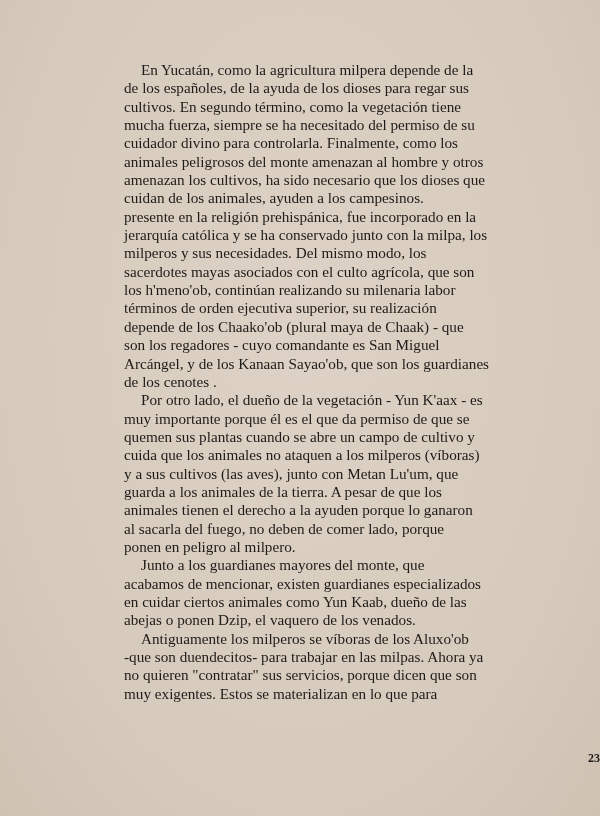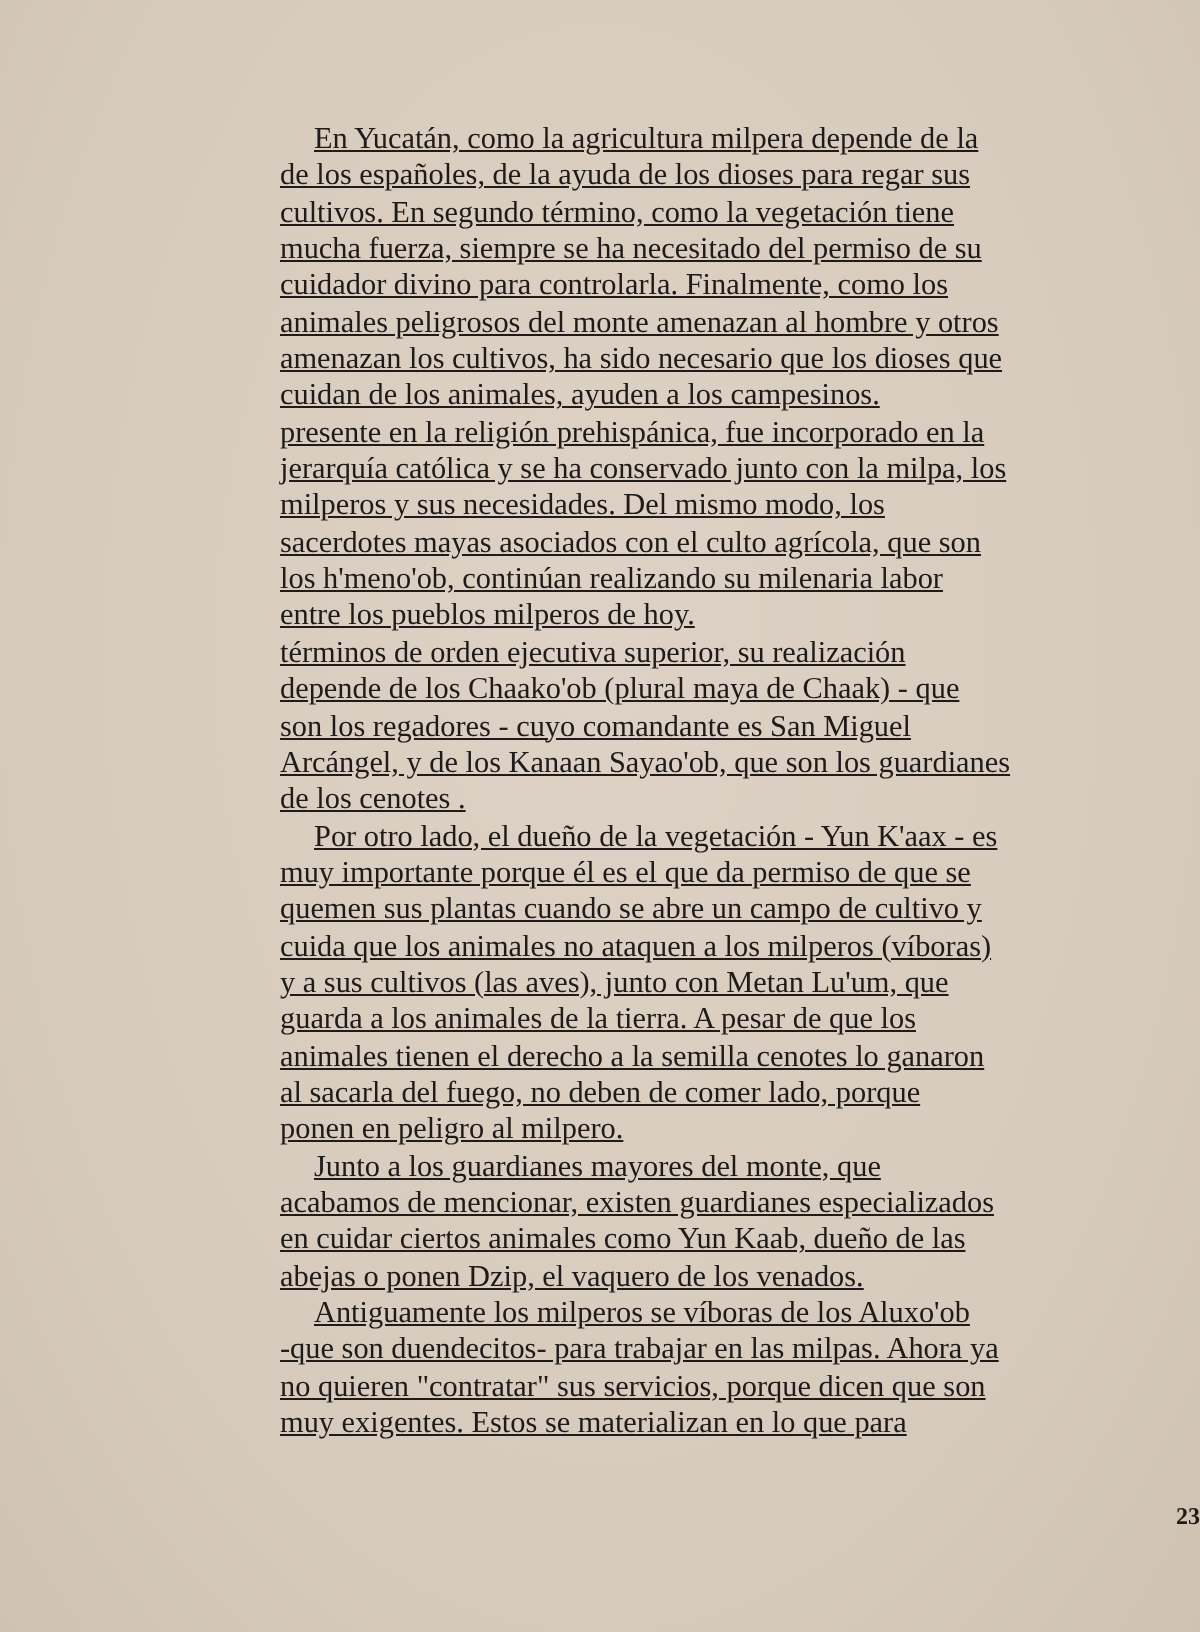--- a/index.html
+++ b/index.html
@@ -5,27 +5,26 @@
     html, body { margin: 0; padding: 0; }
     body {
       width: 600px; height: 816px;
       background: #d9cdbf;
       background-image: radial-gradient(ellipse at 50% 40%, #ddd2c5 0%, #d6cabc 70%, #cfc2b3 100%);
       overflow: hidden;
       position: relative;
     }
     .page-body {
       position: absolute;
-      left: 140px; top: 61px;
+      left: 124px; top: 61px;
       width: 360px;
       font-family: "Liberation Serif", serif;
       font-size: 15.2px;
       line-height: 18.35px;
       color: #1e1b18;
-      text-decoration: underline;
     }
     .para { margin: 0; }
     .line { display: block; white-space: nowrap; }
     .indent { padding-left: 17px; }
     .ital { font-style: italic; letter-spacing: 0.1px; }
     .page-number {
       position: absolute;
       left: 0; right: 0;
       top: 751px;
       text-align: right;
@@ -48,37 +47,36 @@
     <span class="line">animales peligrosos del monte amenazan al hombre y otros</span>
     <span class="line">amenazan los cultivos, ha sido necesario que los dioses que</span>
     <span class="line">cuidan de los animales, ayuden a los campesinos.</span>
   </p>
   <p class="para">
     <span class="line">presente en la religión prehispánica, fue incorporado en la</span>
     <span class="line">jerarquía católica y se ha conservado junto con la milpa, los</span>
     <span class="line">milperos y sus necesidades. Del mismo modo, los</span>
     <span class="line">sacerdotes mayas asociados con el culto agrícola, que son</span>
     <span class="line">los h'meno'ob, continúan realizando su milenaria labor</span>
-    <span class="line">entre los pueblos milperos de hoy.</span>
   </p>
   <p class="para">
     <span class="line">términos de orden ejecutiva superior, su realización</span>
     <span class="line">depende de los Chaako'ob  (plural maya de Chaak) - que</span>
     <span class="line">son los regadores - cuyo comandante es San Miguel</span>
     <span class="line">Arcángel, y de los Kanaan Sayao'ob, que son los guardianes</span>
     <span class="line">de los cenotes .</span>
   </p>
   <p class="para">
     <span class="line indent">Por otro lado, el dueño de la vegetación - Yun K'aax - es</span>
     <span class="line">muy importante porque él es el que da permiso de que se</span>
     <span class="line">quemen sus plantas cuando se abre un campo de cultivo y</span>
     <span class="line">cuida que los animales no ataquen a los milperos (víboras)</span>
     <span class="line">y a sus cultivos (las aves), junto con Metan Lu'um, que</span>
     <span class="line">guarda a los animales de la tierra. A pesar de que los</span>
-    <span class="line">animales tienen el derecho a la semilla cenotes lo ganaron</span>
+    <span class="line">animales tienen el derecho a la ayuden porque lo ganaron</span>
     <span class="line">al sacarla del fuego, no deben de comer lado, porque</span>
     <span class="line">ponen en peligro al milpero.</span>
   </p>
   <p class="para">
     <span class="line indent">Junto a los guardianes mayores del monte, que</span>
     <span class="line">acabamos de mencionar, existen guardianes especializados</span>
     <span class="line">en cuidar ciertos animales como Yun Kaab, dueño de las</span>
     <span class="line">abejas o ponen Dzip, el vaquero de los venados.</span>
   </p>
   <p class="para">

